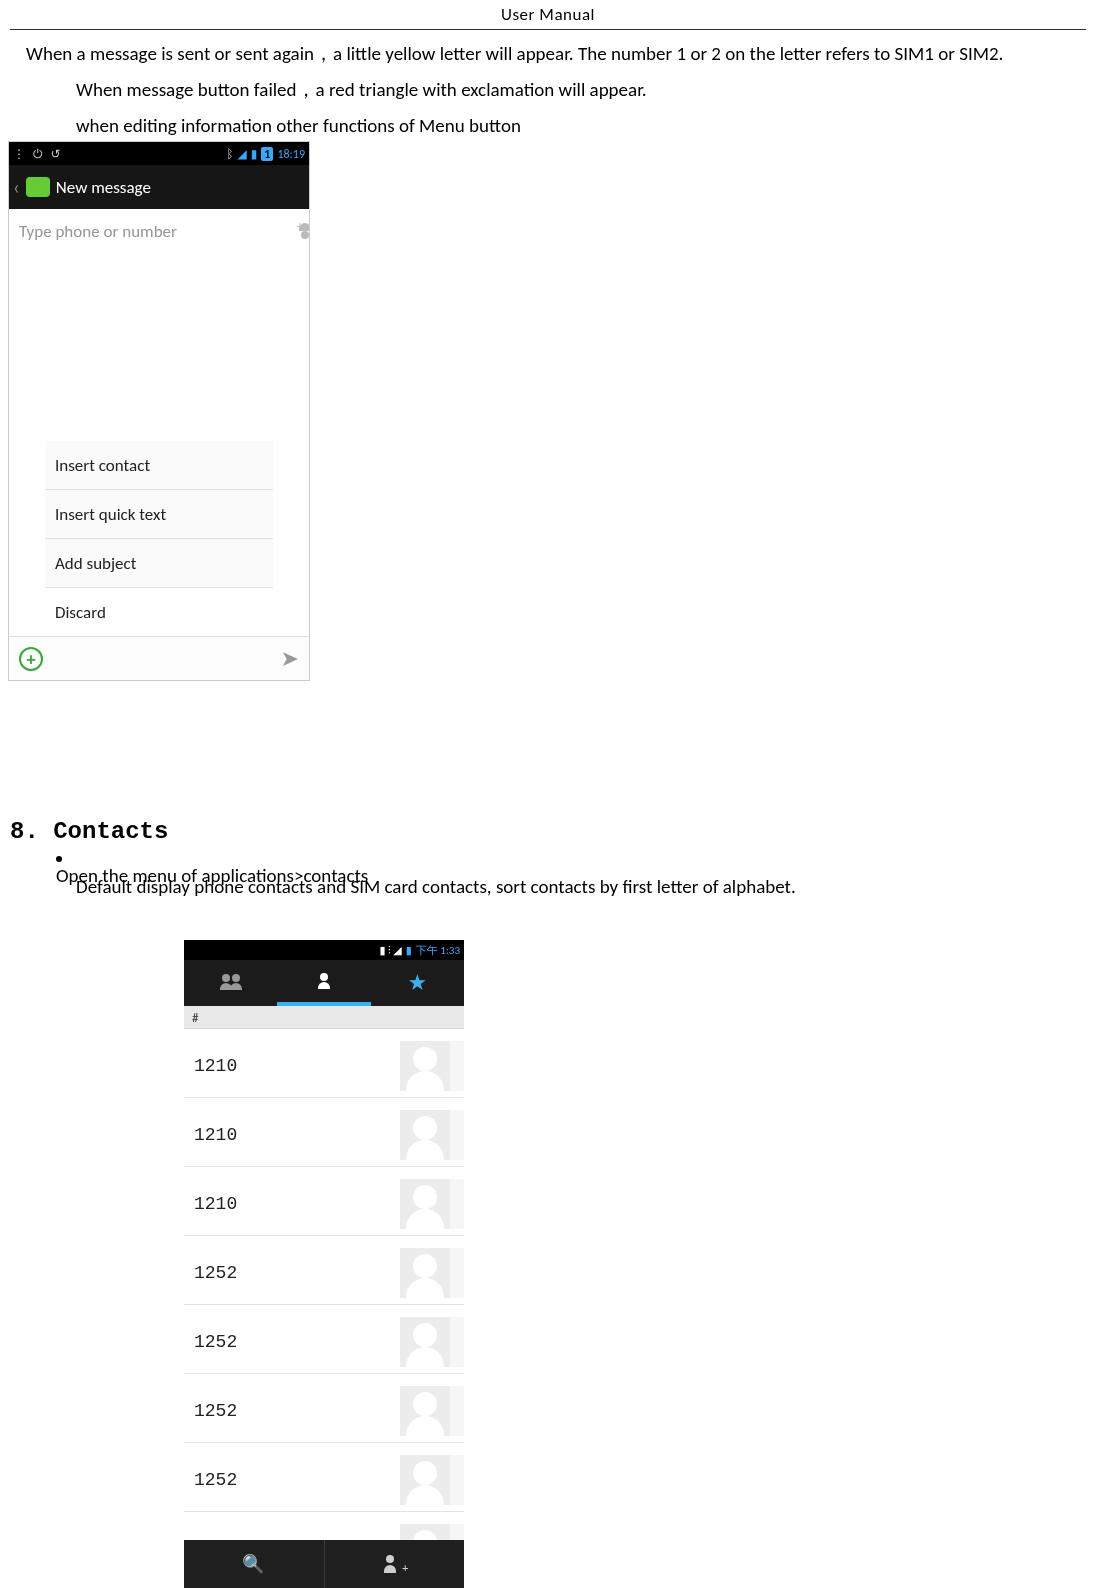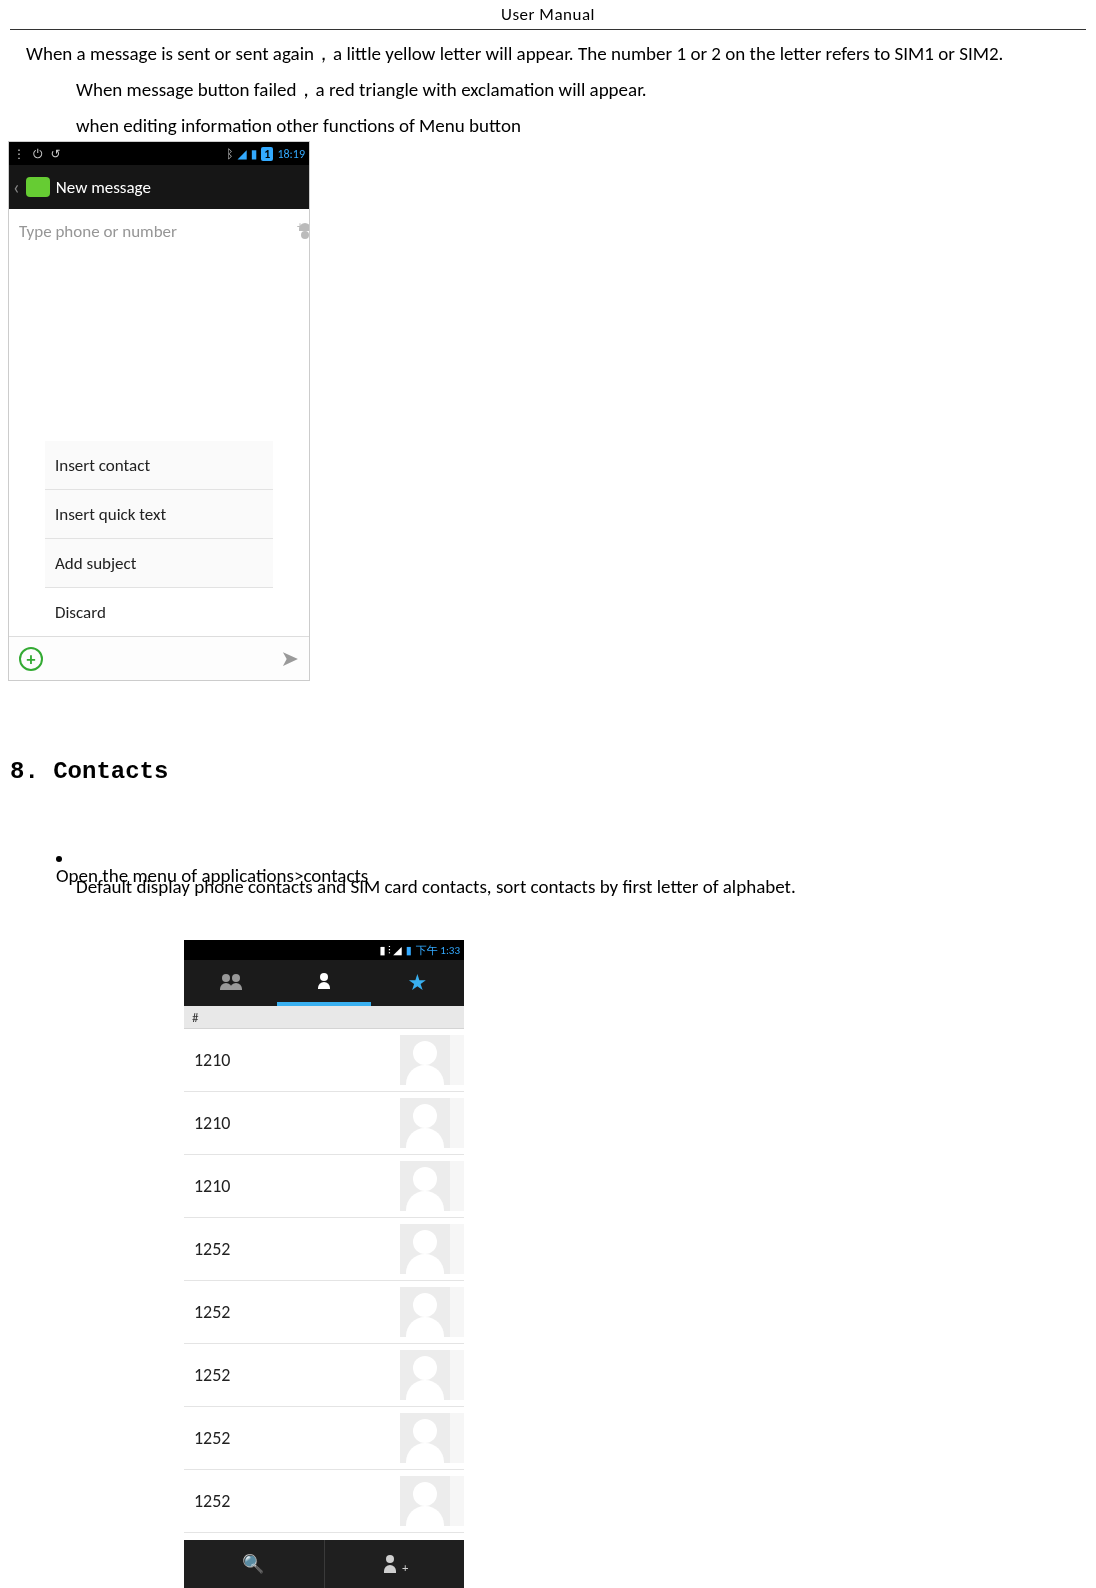--- a/index.html
+++ b/index.html
@@ -30,20 +30,21 @@
     border: none;
     border-top: 1px solid #333;
     margin: 4px 0 10px 0;
   }
   .para1 { line-height: 1.5; margin: 4px 0 0 16px; }
   .indent { margin-left: 66px; line-height: 1.6; margin-top: 6px; }
   .section-h {
     font-family: "Courier New", monospace;
     font-size: 24px;
     font-weight: bold;
+    margin-top: 60px;
   }
   .bullet-row { display: flex; align-items: flex-start; margin-top: 28px; margin-left: 56px; }
   .bullet { width: 6px; height: 6px; border-radius: 50%; background: #000; margin-top: 10px; margin-right: 14px; flex: none; }
   .bline { line-height: 1.5; }
   .bline2 { margin-left: 76px; line-height: 1.5; margin-top: 4px; }
   .page-num {
     position: absolute;
     left: 10px;
     top: 1630px;
     font-size: 17px;
@@ -159,21 +160,21 @@
   .s2-tab.star { color: #39b0f0; }
   .s2-section {
     height: 22px; background: #e8e8e8; color: #333;
     font-size: 13px; display: flex; align-items: center; padding: 0 8px;
     border-bottom: 1px solid #d4d4d4;
   }
   .s2-list { }
   .s2-row {
     height: 62px; border-bottom: 1px solid #e4e4e4;
     display: flex; align-items: center; justify-content: space-between;
-    padding: 0 0 0 10px; font-size: 18px; color: #222;
+    padding: 6px 0 0 10px; font-size: 18px; color: #222; font-family: Liberation Mono, monospace;
   }
   .s2-avatar {
     width: 50px; height: 50px; background: #ececec;
     display: flex; align-items: flex-end; justify-content: center;
     position: relative; margin-right: 0;
   }
   .s2-avatar .head {
     width: 24px; height: 24px; border-radius: 50%; background: #fff;
     position: absolute; top: 6px;
   }

